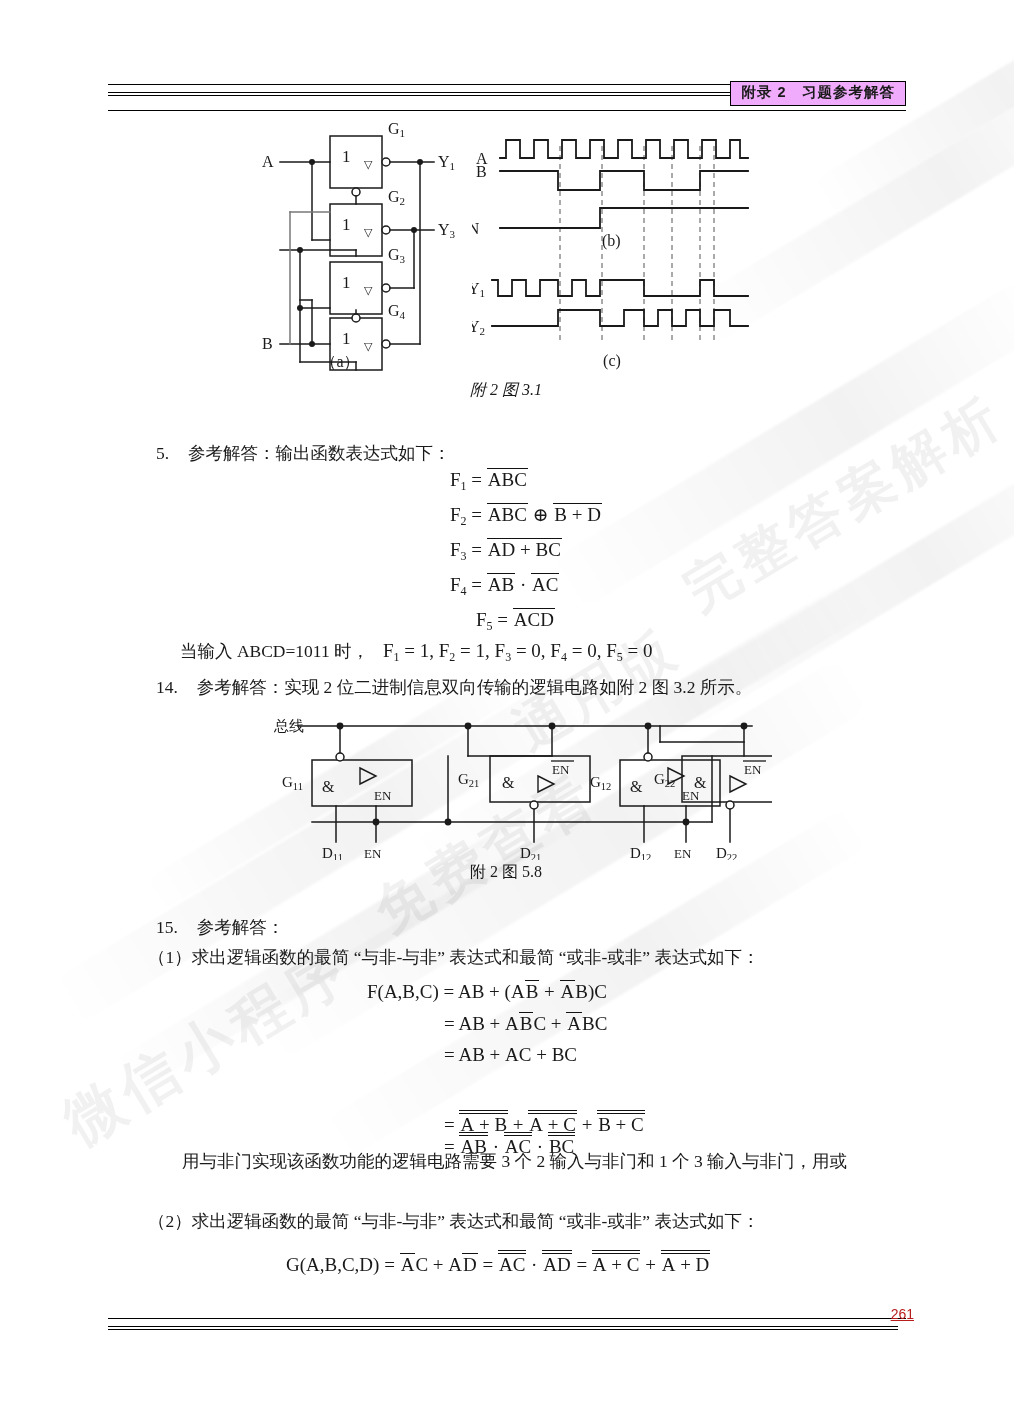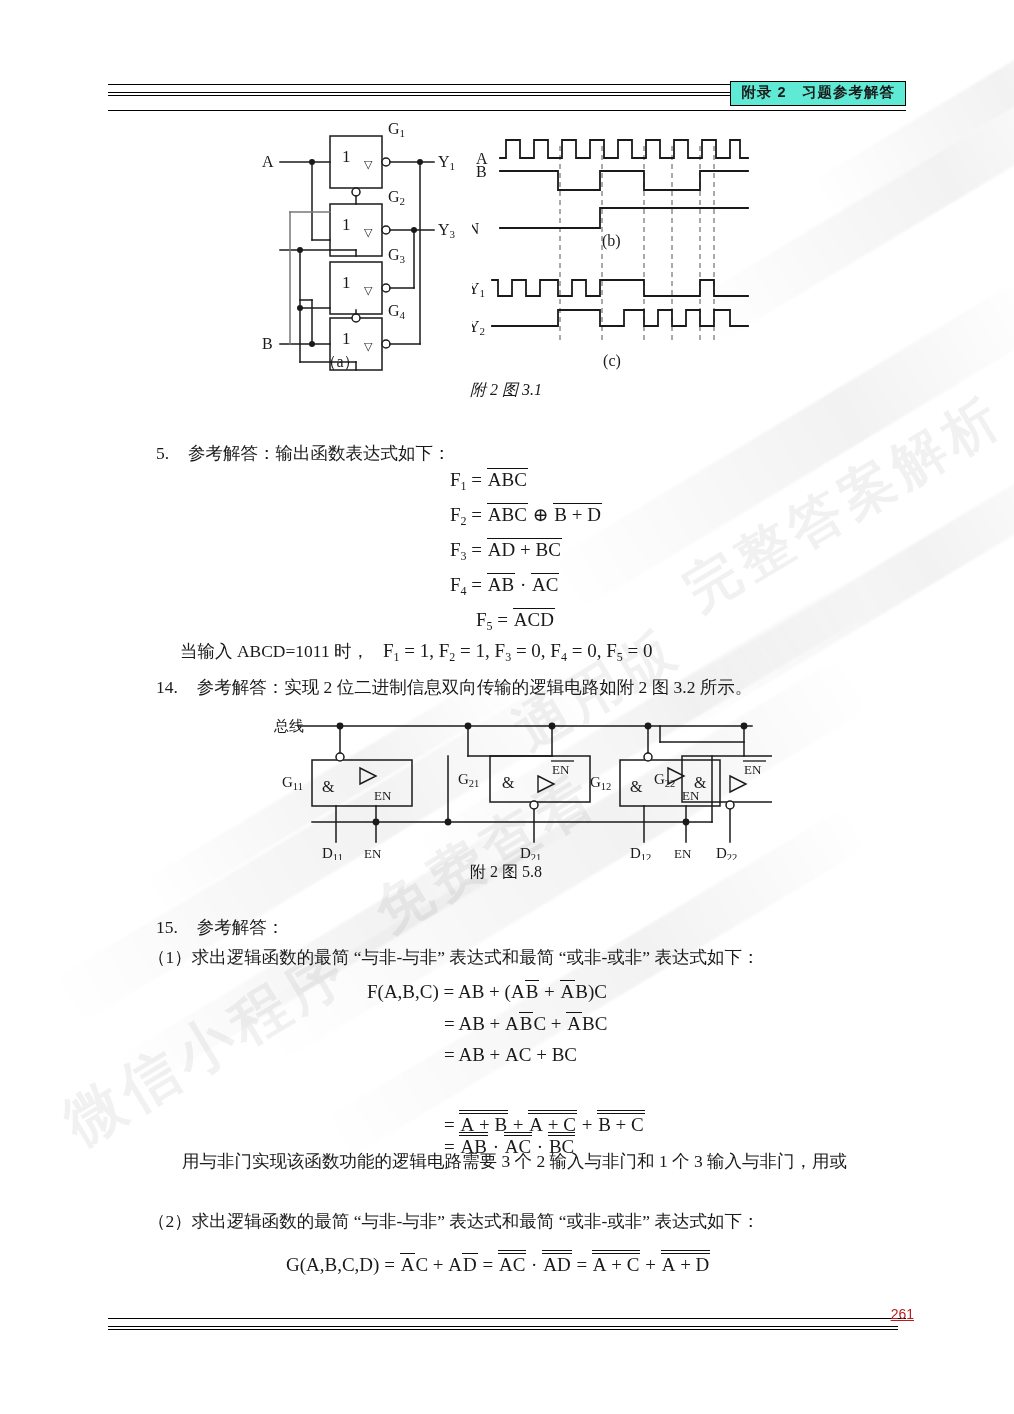--- a/index.html
+++ b/index.html
@@ -33,21 +33,21 @@
 
   
   .hdr{position:absolute;left:108px;top:78px;width:798px;height:40px;z-index:2;}
   .hdr .rule{position:absolute;left:0;width:100%;background:#000;height:1px;}
   .hdr .r1{top:6px;}
   .hdr .r2{top:14px;}
   .hdr .r3{top:17px;}
   .hdr .r4{top:32px;}
   .hdr-box{
     position:absolute;right:0;top:3px;
-    border:1px solid #000;background:#5eead4;
+    border:1px solid #000;background:#f0abfc;
     padding:1px 10px 3px 10px;
     font-family:"Liberation Sans","DejaVu Sans",sans-serif;
     font-weight:bold;font-size:14.5px;line-height:19px;
     letter-spacing:1px;
   }
 
   
   .ftr{position:absolute;left:108px;top:1318px;width:798px;height:40px;z-index:2;}
   .ftr .rule{position:absolute;left:0;background:#000;height:1px;}
   .ftr .f1{top:0px;width:100%;}

